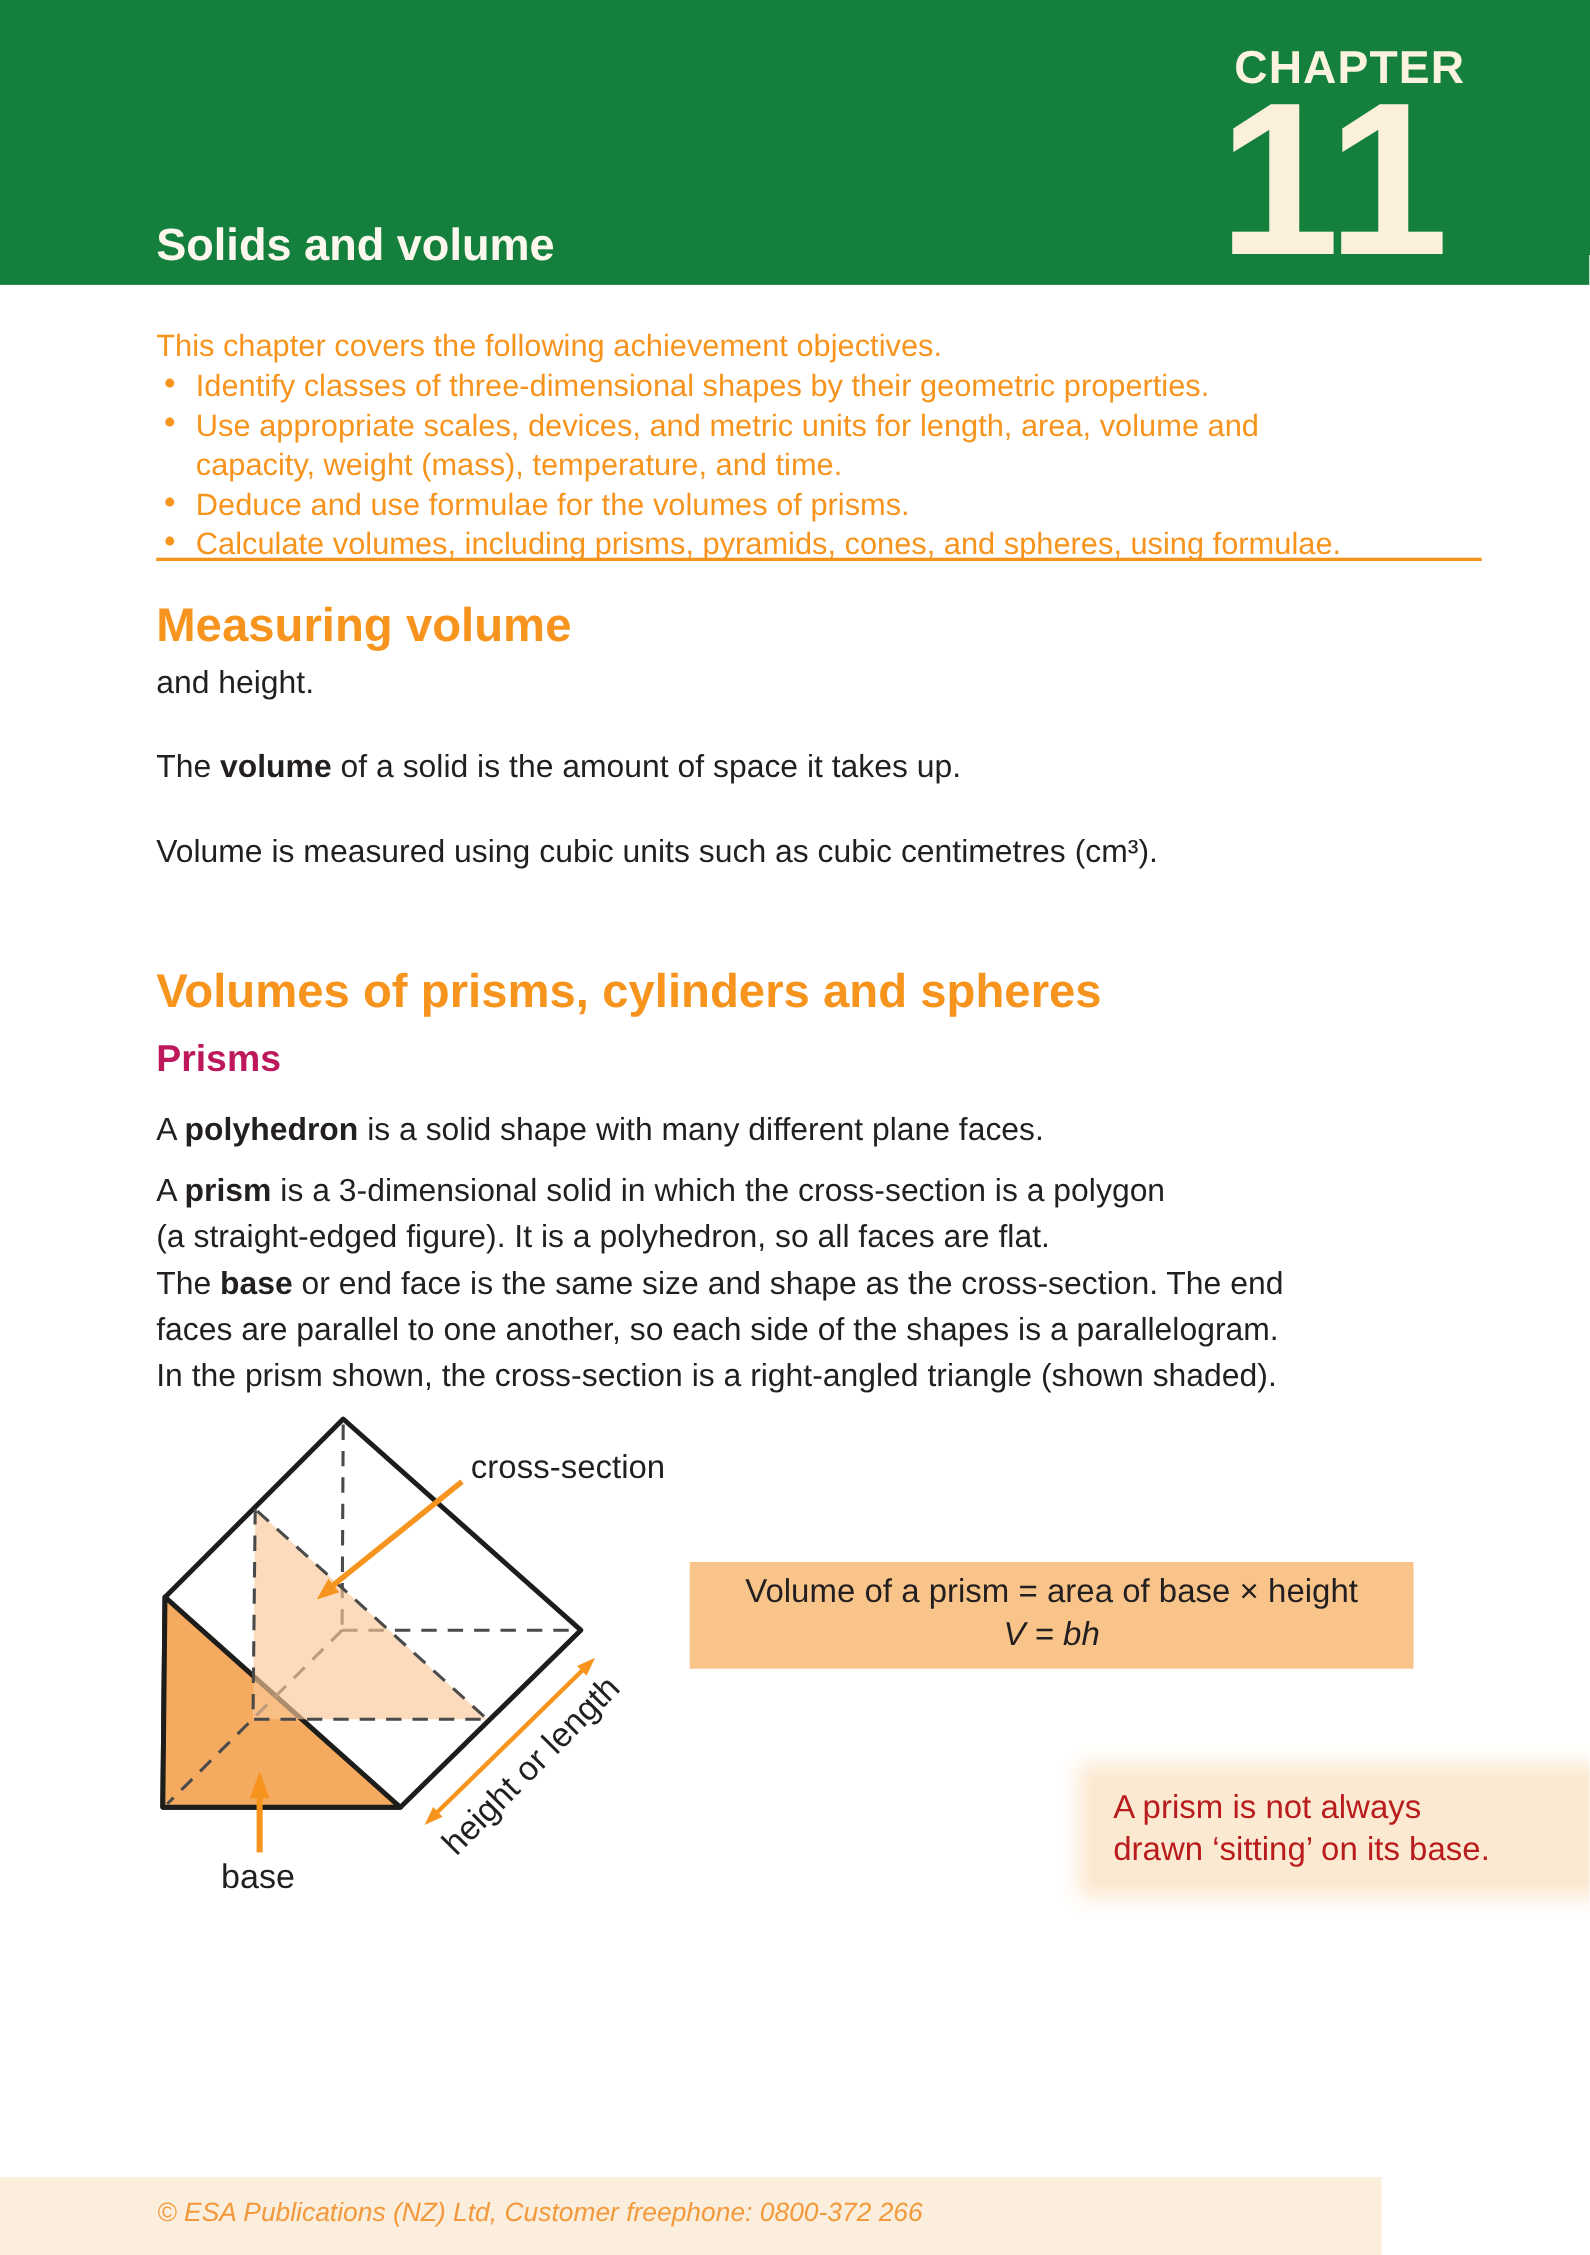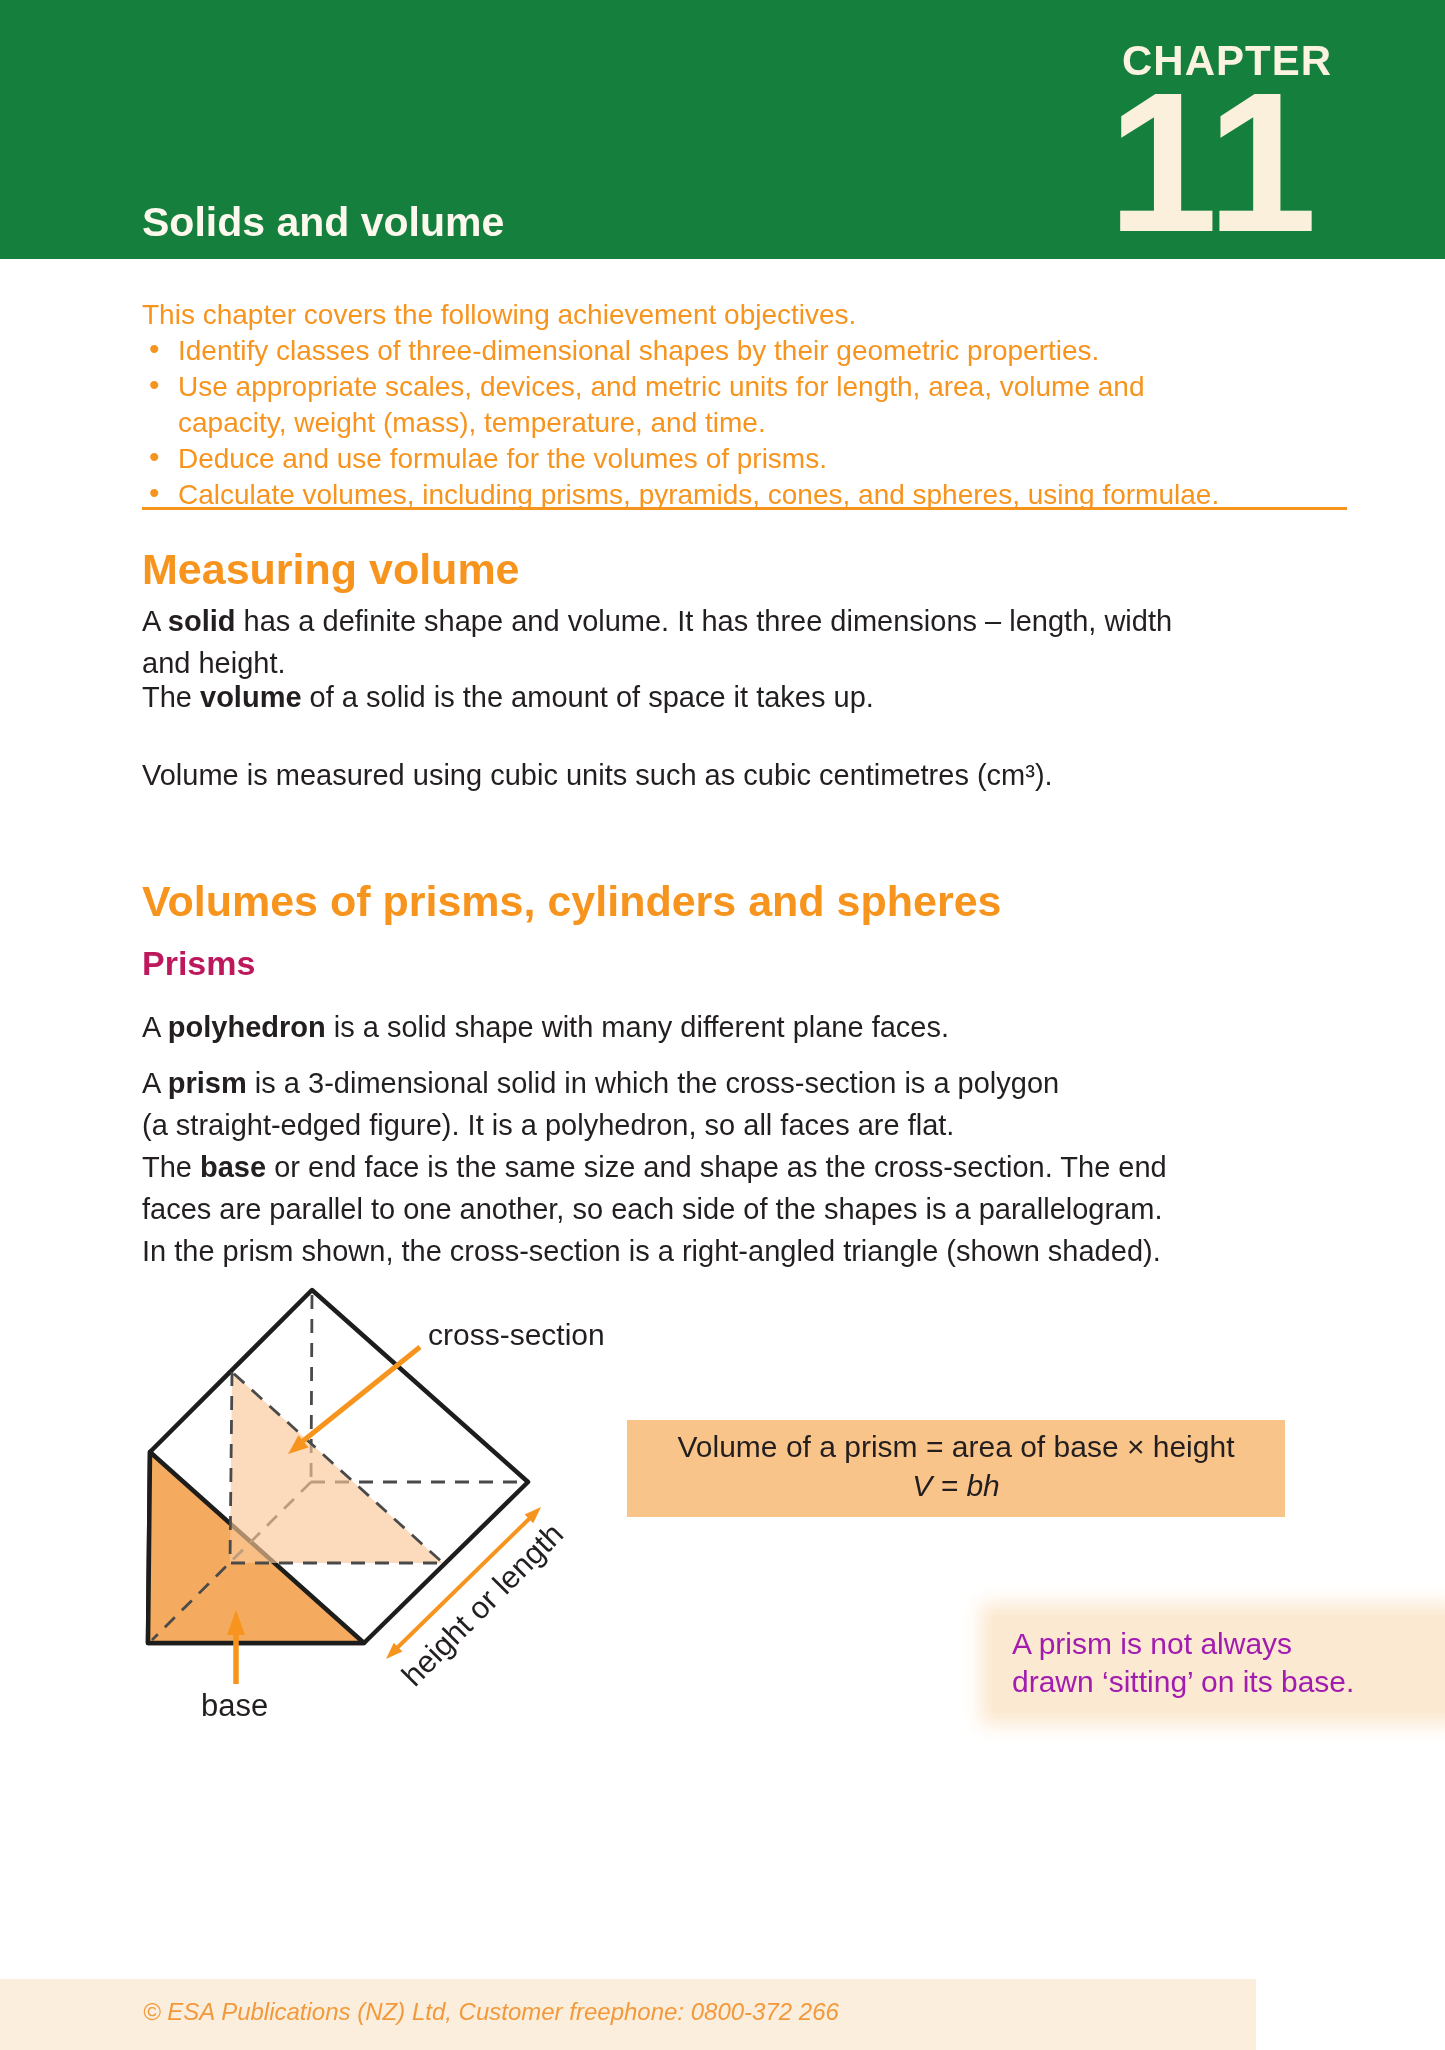--- a/index.html
+++ b/index.html
@@ -32,21 +32,21 @@
   .diagram-svg text { font-family:"Liberation Sans", sans-serif; }
   .lbl-cross { position:absolute; left:428px; top:1318px; font-size:30px; color:#231f20; white-space:nowrap; }
   .lbl-base { position:absolute; left:201px; top:1688px; font-size:31px; color:#231f20; white-space:nowrap; }
 
   
   .formula-box { position:absolute; left:627px; top:1395px; width:658px; height:97px; background:#f9c489; color:#231f20; text-align:center;margin-top:25px; }
   .formula-line1 { margin-top:10px; font-size:30px; line-height:34px; white-space:nowrap; }
   .formula-line2 { margin-top:5px; font-size:30px; line-height:34px; font-style:italic; }
 
   
-  .note-box { position:absolute; left:992px; top:1615px; width:454px; height:98px; background:#fce9d1; box-shadow:0 0 18px 12px #fce9d1; color:#a21caf; font-size:30px; line-height:38px; padding:10px 0 0 20px; }
+  .note-box { position:absolute; left:992px; top:1615px; width:454px; height:98px; background:#fce9d1; box-shadow:0 0 18px 12px #fce9d1; color:#b91c1c; font-size:30px; line-height:38px; padding:10px 0 0 20px; }
   .note-box .line { white-space:nowrap; }
 
   
   .footer { position:absolute; left:0; top:1979px; width:1256px; height:71px; background:#fceedd; }
   .footer-text { position:absolute; left:143px; top:19px; font-size:24px; font-style:italic; color:#f2993b; white-space:nowrap; }
 </style>
 </head>
 <body>
 
 <div class="page">
@@ -75,21 +75,20 @@
     <div class="obj-row">
       <span class="obj-bullet">•</span>
       <div class="obj-line">Calculate volumes, including prisms, pyramids, cones, and spheres, using formulae.</div>
     </div>
   </div>
   <div class="orange-rule"></div>
 
   <div class="h1" style="top:546px">Measuring volume</div>
 
   <div class="para" style="top:600px">
-    <div class="line"><span>A </span><b>solid</b><span> has a definite shape and volume. It has three dimensions – length, width</span></div>
     <div class="line">and height.</div>
   </div>
 
   <div class="para" style="top:676px">
     <div class="line"><span>The </span><b>volume</b><span> of a solid is the amount of space it takes up.</span></div>
   </div>
 
   <div class="para" style="top:754px">
     <div class="line">Volume is measured using cubic units such as cubic centimetres (cm³).</div>
   </div>

